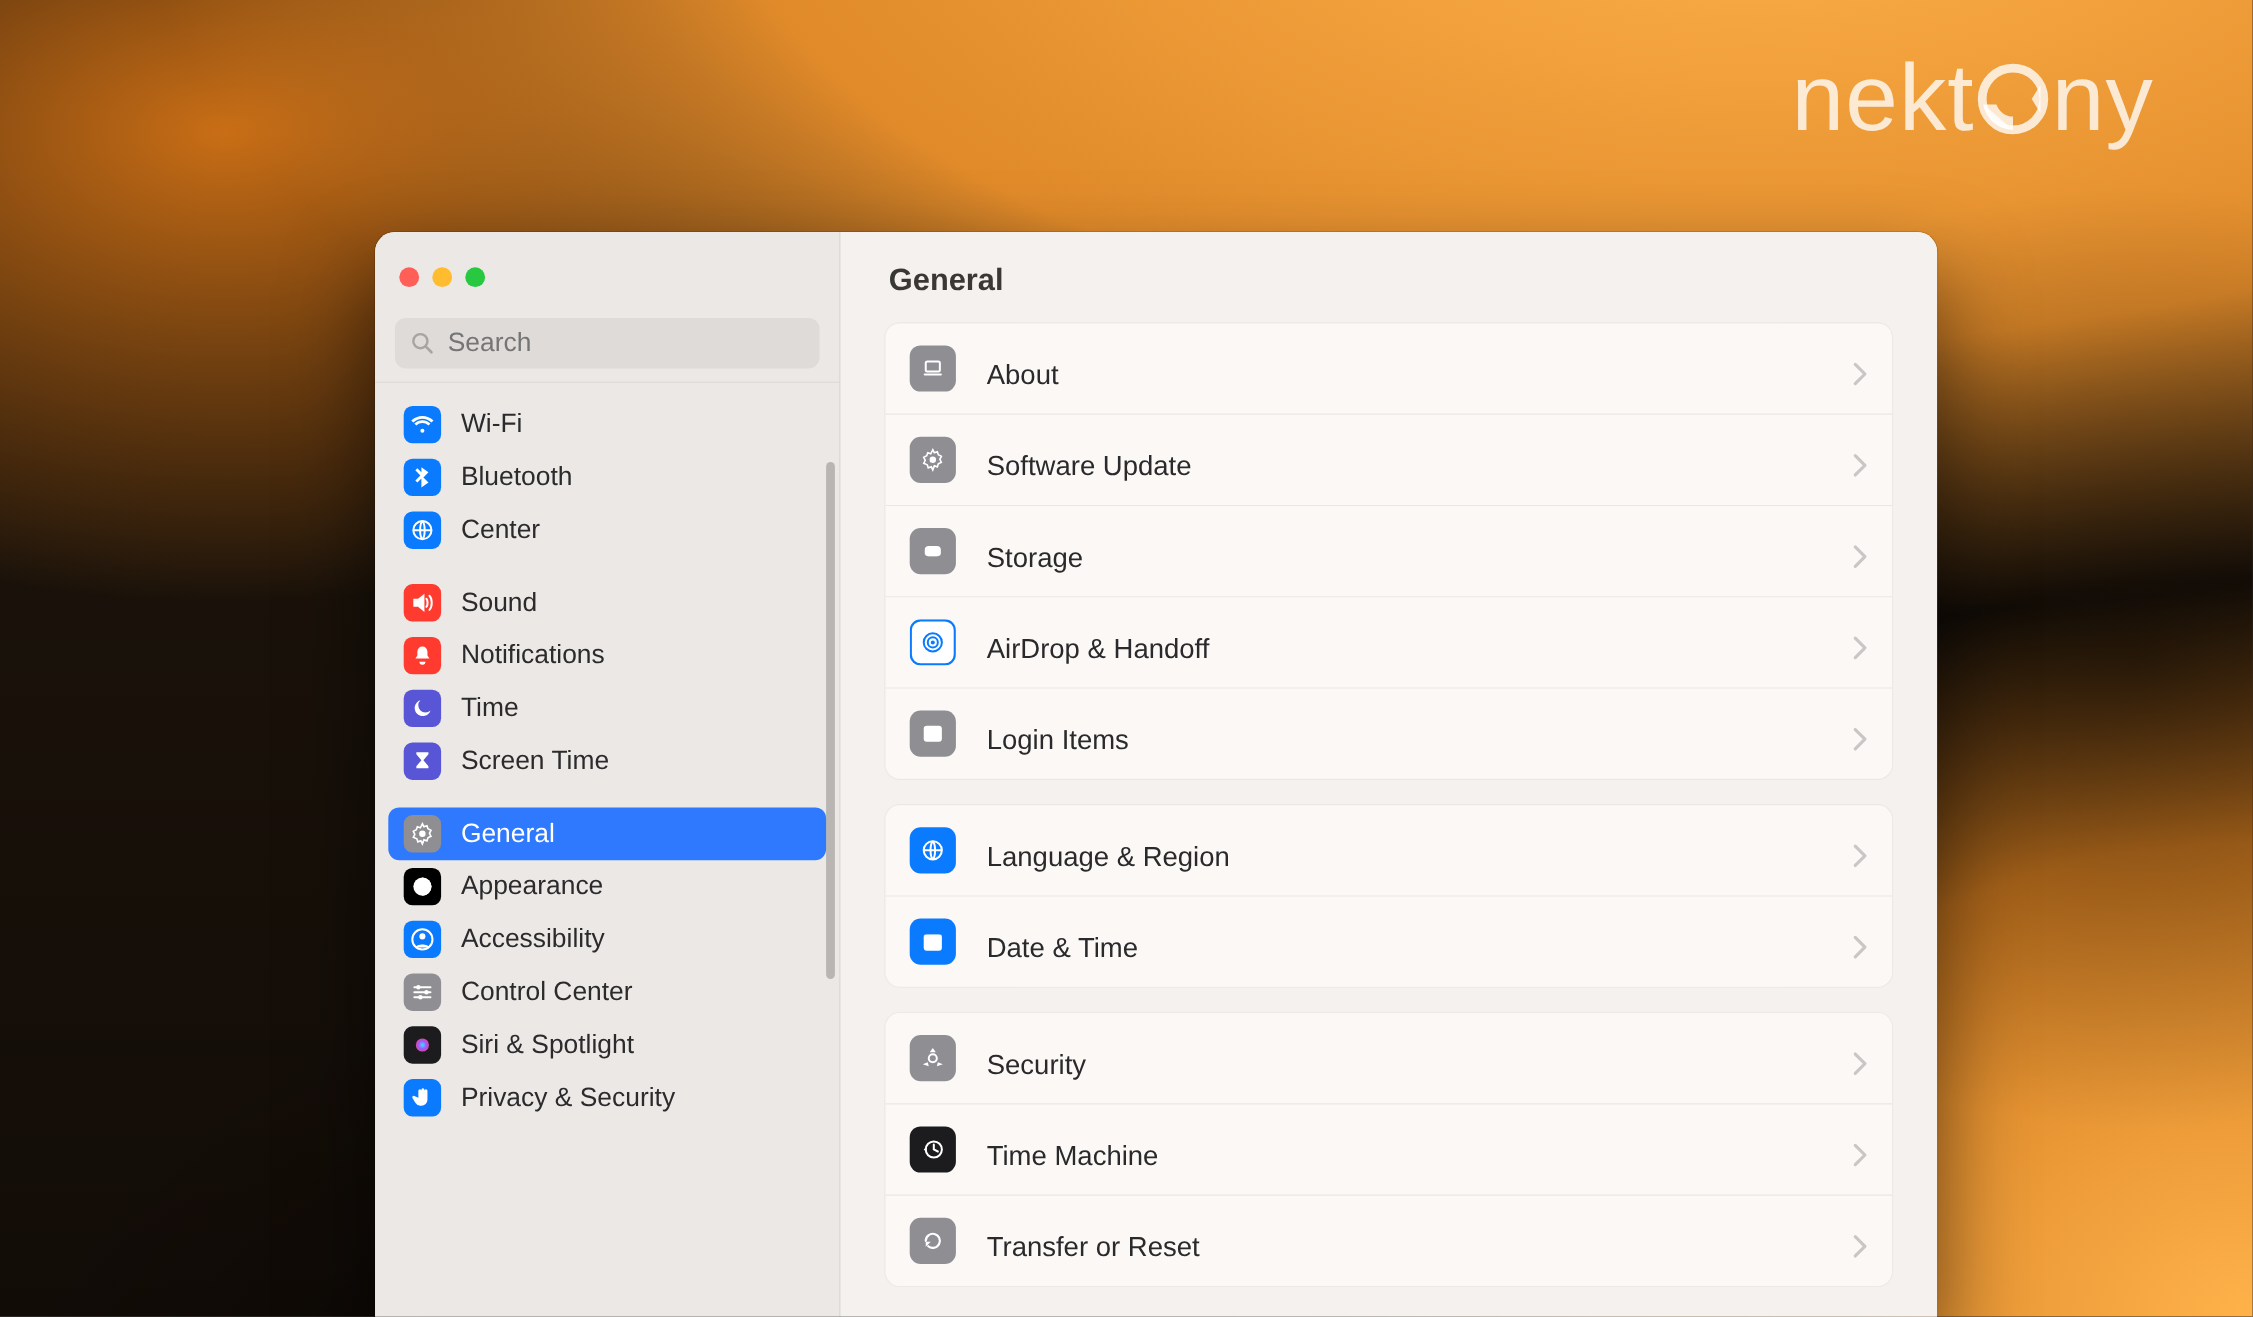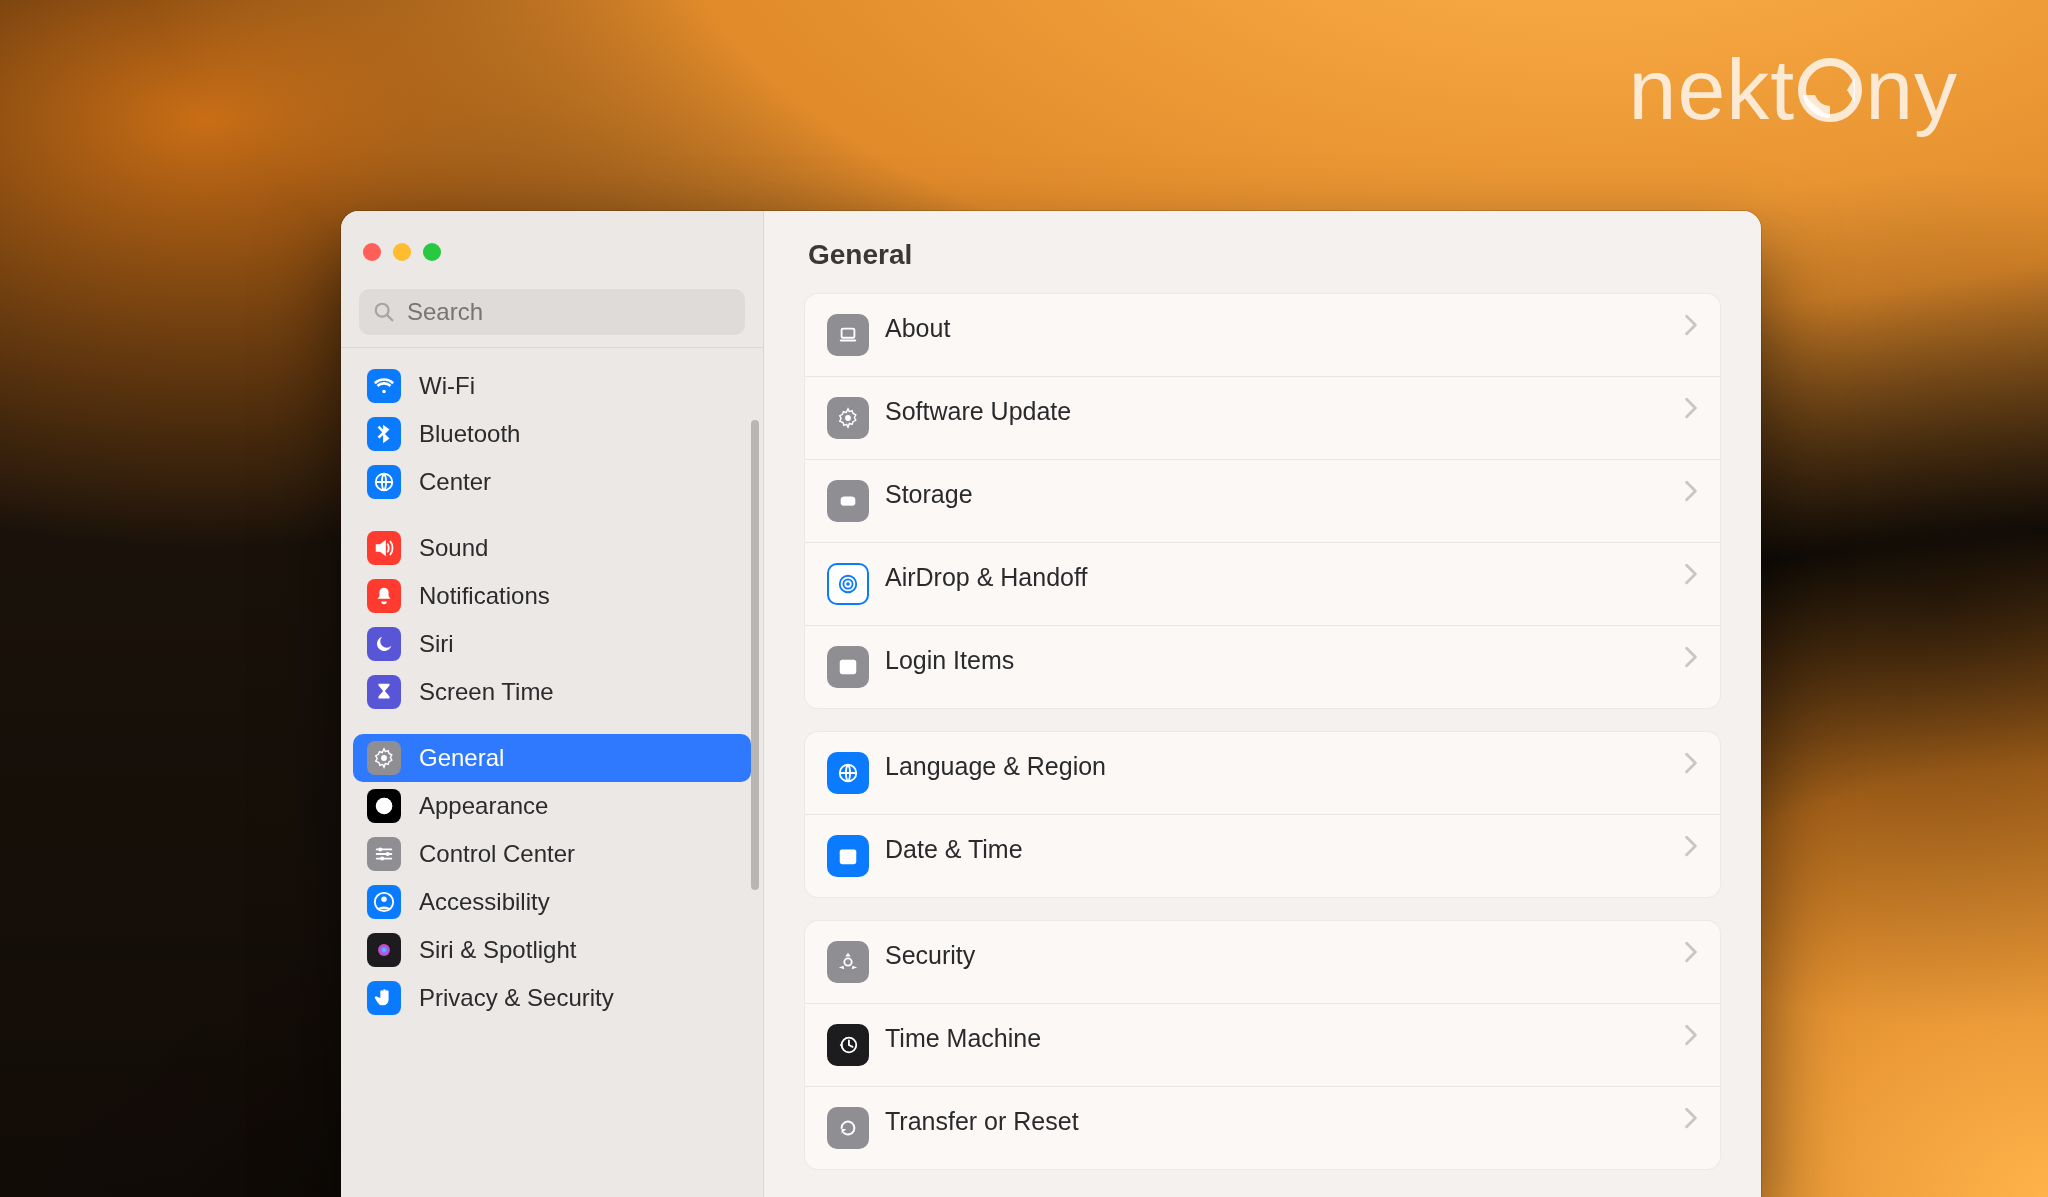--- a/index.html
+++ b/index.html
@@ -115,21 +115,21 @@
     padding:10px 4px 22px;
   }
   .card{
     background:#fbf8f6;
     border:1px solid rgba(0,0,0,.06);
     border-radius:14px;
     margin-bottom:22px;
     overflow:hidden;
   }
   .row{
-    display:flex;align-items:flex-start;gap:16px;
+    display:flex;align-items:flex-end;gap:28px;
     padding:20px 22px;
     border-top:1px solid rgba(0,0,0,.07);
     cursor:default;
   }
   .row:first-child{border-top:none;}
   .row .rico{
     width:42px;height:42px;border-radius:10px;
     display:flex;align-items:center;justify-content:center;flex:none;
   }
   .row .label{font-size:25px;color:#2a2a2c;flex:1;}
@@ -221,21 +221,21 @@
                 </svg>
               </span>
               <span>Notifications</span>
             </div>
             <div class="sbItem">
               <span class="ico" style="background: rgb(88, 86, 214);">
                 <svg width="22" height="22" viewBox="0 0 24 24">
                   <path d="M20 14A8 8 0 1 1 10 4a6 6 0 0 0 10 10z" fill="#fff"></path>
                 </svg>
               </span>
-              <span>Siri</span>
+              <span>Time</span>
             </div>
             <div class="sbItem">
               <span class="ico" style="background: rgb(88, 86, 214);">
                 <svg width="22" height="22" viewBox="0 0 24 24">
                   <path d="M6 3h12v2l-5 6 5 6v2H6v-2l5-6-5-6z" fill="#fff"></path>
                 </svg>
               </span>
               <span>Screen Time</span>
             </div>
           </div>
@@ -250,41 +250,41 @@
               <span>General</span>
             </div>
             <div class="sbItem">
               <span class="ico" style="background: rgb(0, 0, 0);">
                 <svg width="22" height="22" viewBox="0 0 24 24">
                   <circle cx="12" cy="12" r="9" fill="#fff"></circle>
                   <path d="M12 3a9 9 0 0 1 0 18z" fill="#fff"></path>
                 </svg>
               </span>
               <span>Appearance</span>
+            </div>
+            <div class="sbItem">
+              <span class="ico" style="background: rgb(10, 123, 255);">
+                <svg width="22" height="22" viewBox="0 0 24 24">
+                  <circle cx="12" cy="12" r="10" fill="none" stroke="#fff" stroke-width="2"></circle>
+                  <circle cx="12" cy="9" r="3" fill="#fff"></circle>
+                  <path d="M5 20c1-4 13-4 14 0" fill="#fff"></path>
+                </svg>
+              </span>
+              <span>Accessibility</span>
             </div>
             <div class="sbItem">
               <span class="ico" style="background: rgb(142, 142, 147);">
                 <svg width="22" height="22" viewBox="0 0 24 24">
                   <path d="M4 7h16M4 12h16M4 17h16" stroke="#fff" stroke-width="2" stroke-linecap="round"></path>
                   <circle cx="8" cy="7" r="2.2" fill="#fff"></circle>
                   <circle cx="16" cy="12" r="2.2" fill="#fff"></circle>
                   <circle cx="10" cy="17" r="2.2" fill="#fff"></circle>
                 </svg>
               </span>
               <span>Control Center</span>
-            </div>
-            <div class="sbItem">
-              <span class="ico" style="background: rgb(10, 123, 255);">
-                <svg width="22" height="22" viewBox="0 0 24 24">
-                  <circle cx="12" cy="12" r="10" fill="none" stroke="#fff" stroke-width="2"></circle>
-                  <circle cx="12" cy="9" r="3" fill="#fff"></circle>
-                  <path d="M5 20c1-4 13-4 14 0" fill="#fff"></path>
-                </svg>
-              </span>
-              <span>Accessibility</span>
             </div>
             <div class="sbItem">
               <span class="ico" style="background: rgb(28, 28, 30);">
                 <svg width="22" height="22" viewBox="0 0 24 24">
                   <defs>
                     <radialGradient id="sg" cx="50%" cy="50%" r="60%">
                       <stop offset="0%" stop-color="#43e0ff"></stop>
                       <stop offset="50%" stop-color="#9b59ff"></stop>
                       <stop offset="100%" stop-color="#ff3b77"></stop>
                     </radialGradient>

